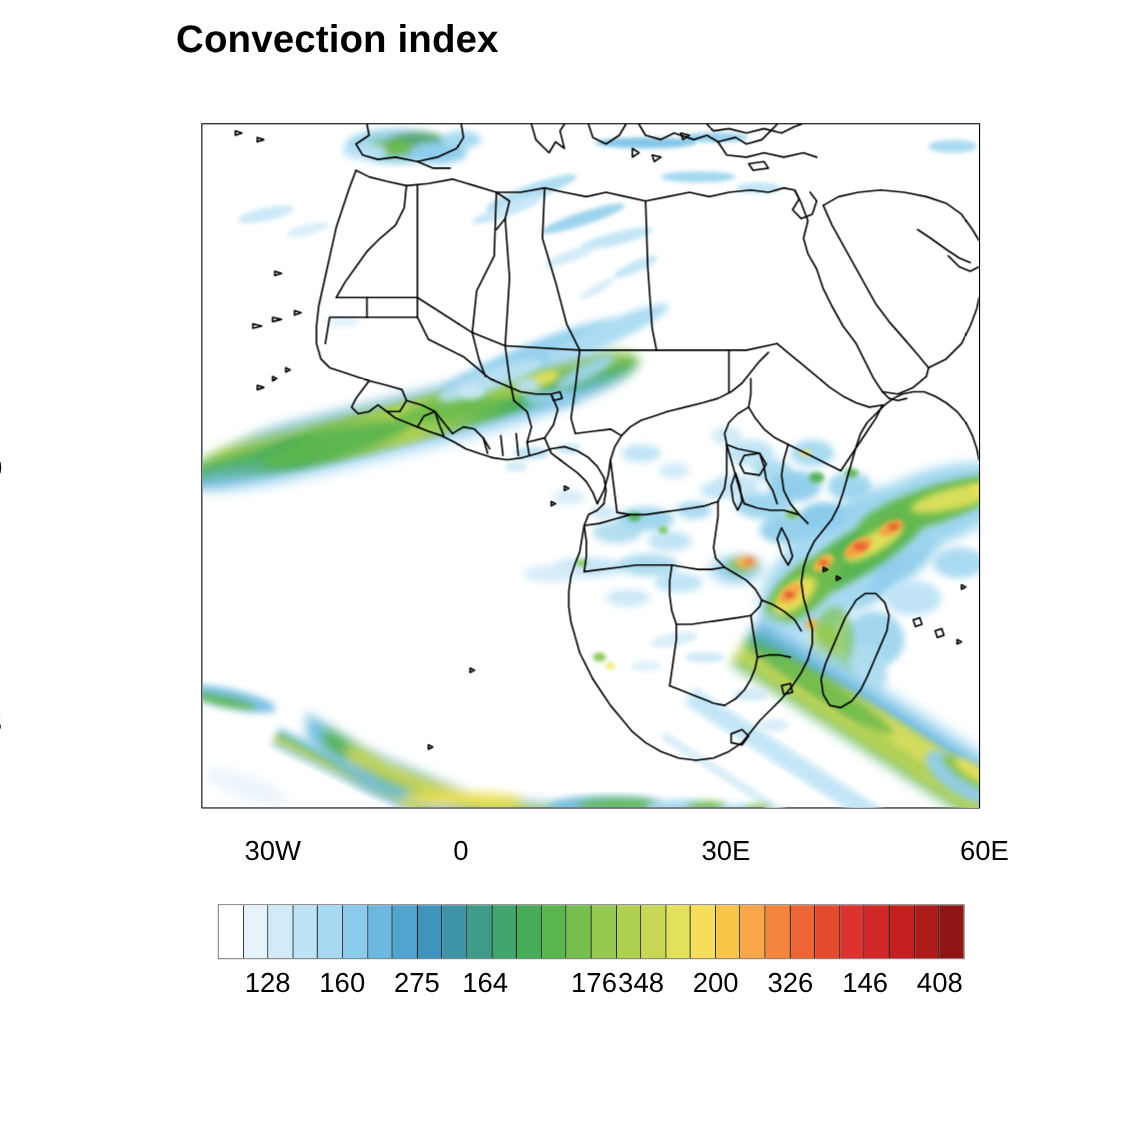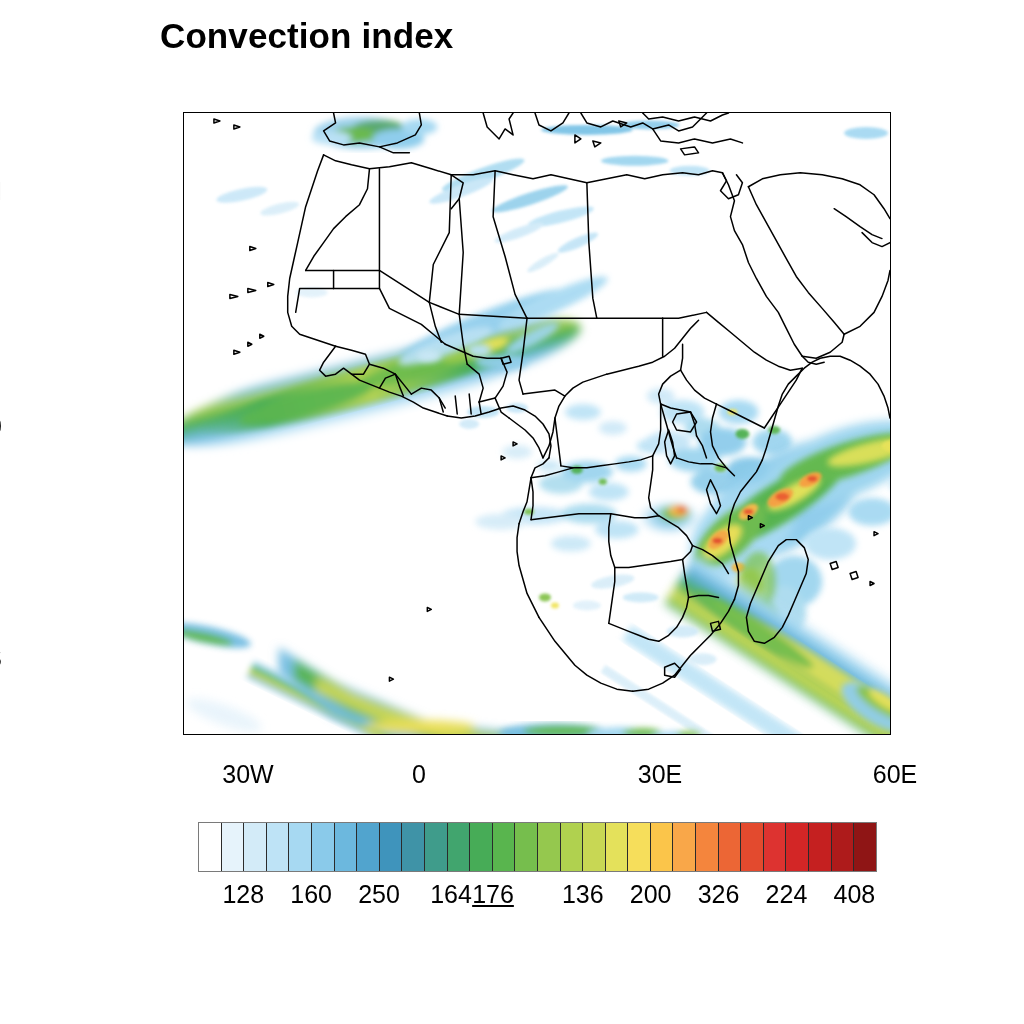--- a/index.html
+++ b/index.html
@@ -616,23 +616,23 @@
       <div class="cell" style="background: rgb(227, 74, 46);"></div>
       <div class="cell" style="background: rgb(221, 51, 48);"></div>
       <div class="cell" style="background: rgb(211, 38, 38);"></div>
       <div class="cell" style="background: rgb(197, 32, 32);"></div>
       <div class="cell" style="background: rgb(174, 27, 27);"></div>
       <div class="cell" style="background: rgb(143, 21, 21);"></div>
     </div>
   <div id="cbarlabels">
       <div class="cblab" style="left: 243.267px;">128</div>
       <div class="cblab" style="left: 311.167px;">160</div>
-      <div class="cblab" style="left: 379.067px;">250</div>
-      <div class="cblab" style="left: 451px;">164</div>
-      <div class="cblab" style="left: 493px; text-decoration: underline;">176</div>
-      <div class="cblab" style="left: 582.767px;">136</div>
+      <div class="cblab" style="left: 379.067px;">275</div>
+      <div class="cblab" style="left: 441px;">164</div>
+      <div class="cblab" style="left: 540px;">176</div>
+      <div class="cblab" style="left: 582.767px;">348</div>
       <div class="cblab" style="left: 650.667px;">200</div>
       <div class="cblab" style="left: 718.567px;">326</div>
-      <div class="cblab" style="left: 786.467px;">224</div>
+      <div class="cblab" style="left: 786.467px;">146</div>
       <div class="cblab" style="left: 854.367px;">408</div>
     </div>
 
 </div>
 
 </body></html>

